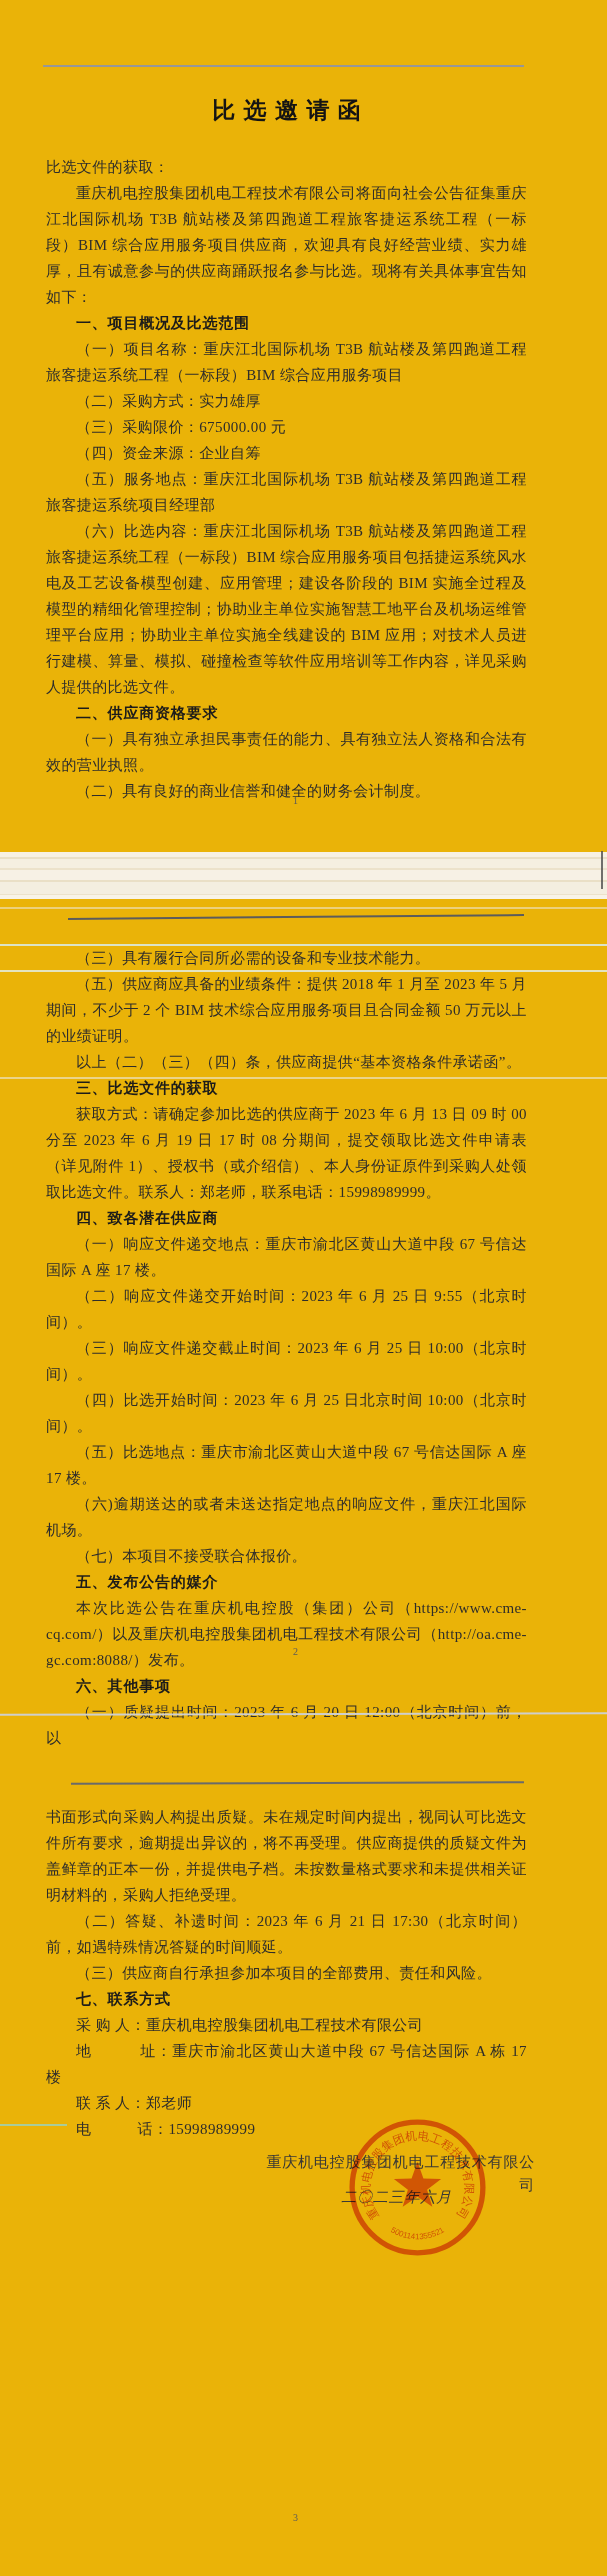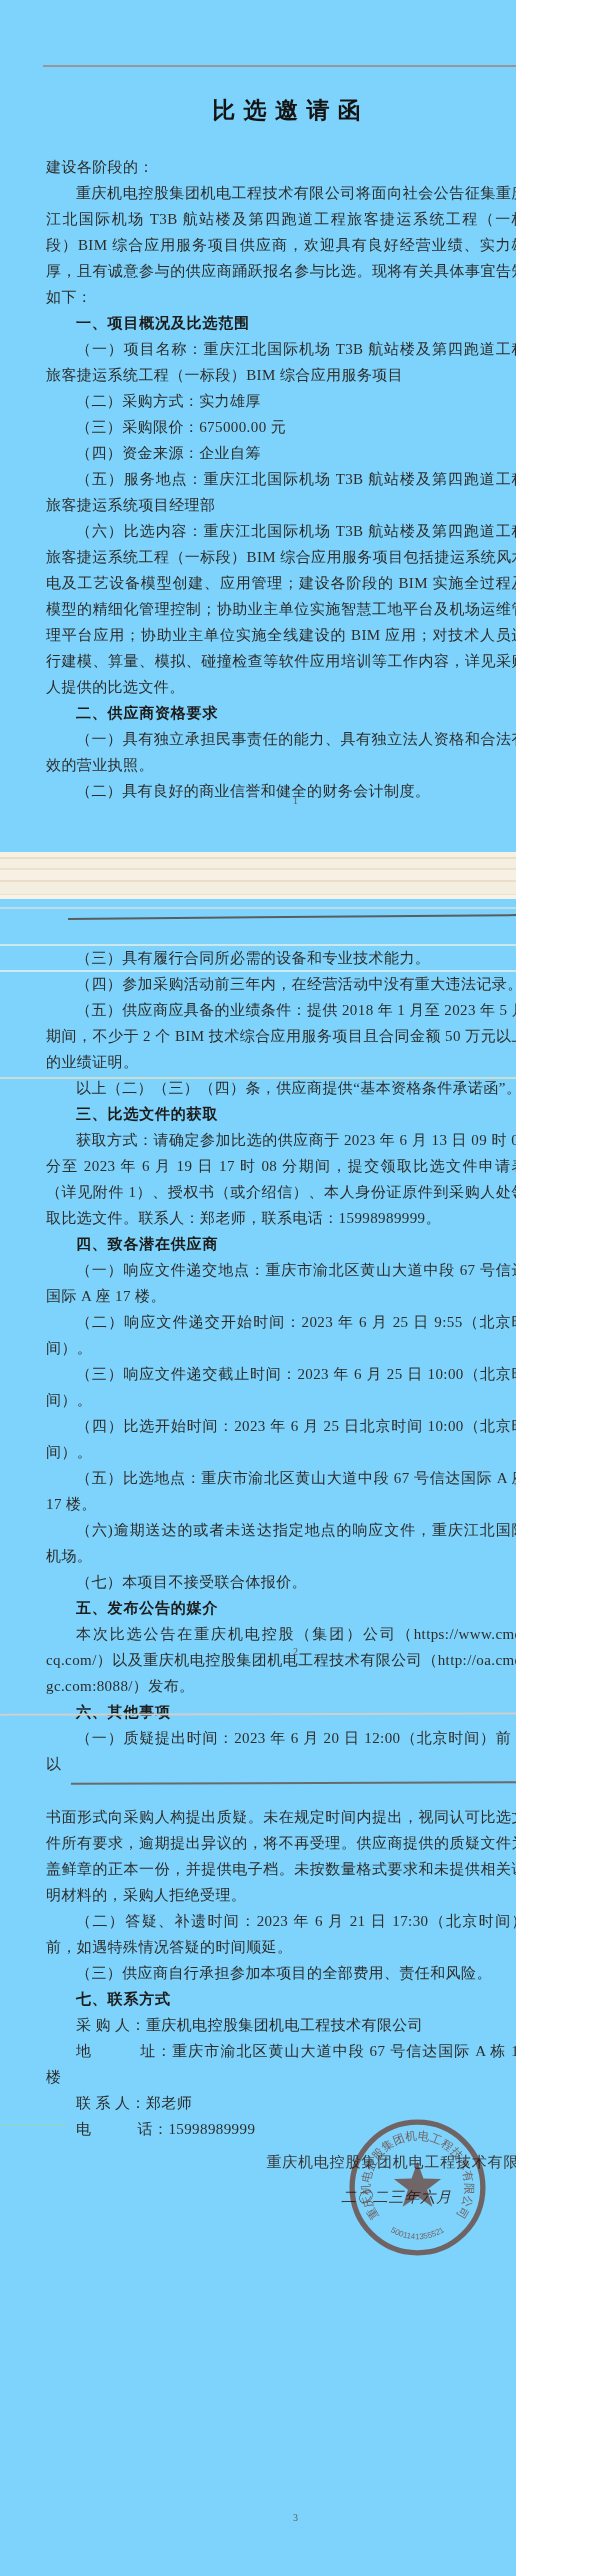--- a/index.html
+++ b/index.html
@@ -1,16 +1,16 @@
 <!DOCTYPE html>
 <html style="font-size:12px"><head>
 <meta charset="utf-8">
 <style>
   html,body{margin:0;padding:0;background:#ffffff;}
-  .doc{position:relative;width:516px;height:2576px;background:#7dd3fc;overflow:hidden;
+  .doc{position:relative;width:607px;height:2576px;background:#eab308;overflow:hidden;
        font-family:"Liberation Serif","DejaVu Serif",serif;}
   .rule{position:absolute;height:1.5px;background:#8c8c8c;}
   .flow{position:absolute;left:46px;width:481px;font:15px/26px "Liberation Serif","DejaVu Serif",serif;
         color:#2e2d2b;letter-spacing:0.4px;text-align:justify;}
   .flow p{margin:0;text-indent:2em;overflow-wrap:anywhere;}
   .flow p.noindent{text-indent:0;}
   .flow h2{margin:0;font:bold 15px/26px "Liberation Sans","DejaVu Sans",sans-serif;
            text-indent:2em;color:#1d1c1a;letter-spacing:0.8px;text-align:left;}
   .title{font:bold 23px/36px "Liberation Serif","DejaVu Serif",serif;text-align:center;
          letter-spacing:8.4px;text-indent:8.4px;margin-bottom:25px;color:#151413;}
@@ -23,21 +23,21 @@
 </style>
 </head>
 <body>
 
 <div class="doc">
 
   <div class="rule" style="top:65px;left:43px;width:481px;background:#979797;"></div>
 
   <div class="flow" style="top:93px;">
     <div class="title">比选邀请函</div>
-    <p class="noindent">建设各阶段的：</p>
+    <p class="noindent">比选文件的获取：</p>
     <p>重庆机电控股集团机电工程技术有限公司将面向社会公告征集重庆江北国际机场 T3B 航站楼及第四跑道工程旅客捷运系统工程（一标段）BIM 综合应用服务项目供应商，欢迎具有良好经营业绩、实力雄厚，且有诚意参与的供应商踊跃报名参与比选。现将有关具体事宜告知如下：</p>
     <h2>一、项目概况及比选范围</h2>
     <p>（一）项目名称：重庆江北国际机场 T3B 航站楼及第四跑道工程旅客捷运系统工程（一标段）BIM 综合应用服务项目</p>
     <p>（二）采购方式：实力雄厚</p>
     <p>（三）采购限价：675000.00 元</p>
     <p>（四）资金来源：企业自筹</p>
     <p>（五）服务地点：重庆江北国际机场 T3B 航站楼及第四跑道工程旅客捷运系统项目经理部</p>
     <p>（六）比选内容：重庆江北国际机场 T3B 航站楼及第四跑道工程旅客捷运系统工程（一标段）BIM 综合应用服务项目包括捷运系统风水电及工艺设备模型创建、应用管理；建设各阶段的 BIM 实施全过程及模型的精细化管理控制；协助业主单位实施智慧工地平台及机场运维管理平台应用；协助业主单位实施全线建设的 BIM 应用；对技术人员进行建模、算量、模拟、碰撞检查等软件应用培训等工作内容，详见采购人提供的比选文件。</p>
     <h2>二、供应商资格要求</h2>
     <p>（一）具有独立承担民事责任的能力、具有独立法人资格和合法有效的营业执照。</p>
@@ -51,21 +51,20 @@
   <div class="artifact" style="top:851px;left:601px;width:2.3px;height:38px;background:#4e4e4e;opacity:.8;"></div>
   <div class="artifact" style="top:907px;left:0;width:608px;height:1.5px;background:#ece2ca;opacity:.6;"></div>
 
   <div class="rule" style="top:916px;left:68px;width:456px;background:#5c5c5c;transform:rotate(-.5deg);"></div>
   <div class="artifact" style="top:944px;left:0;width:608px;height:1.5px;background:#d9ebe8;opacity:.85;"></div>
   <div class="artifact" style="top:970px;left:0;width:608px;height:1.5px;background:#e2f0ee;opacity:.8;"></div>
   <div class="artifact" style="top:1077px;left:0;width:608px;height:1.5px;background:#ebe3c2;opacity:.7;"></div>
 
   <div class="flow" style="top:945px;">
     <p>（三）具有履行合同所必需的设备和专业技术能力。</p>
-    <p>（四）参加采购活动前三年内，在经营活动中没有重大违法记录。</p>
     <p>（五）供应商应具备的业绩条件：提供 2018 年 1 月至 2023 年 5 月期间，不少于 2 个 BIM 技术综合应用服务项目且合同金额 50 万元以上的业绩证明。</p>
     <p>以上（二）（三）（四）条，供应商提供“基本资格条件承诺函”。</p>
     <h2>三、比选文件的获取</h2>
     <p>获取方式：请确定参加比选的供应商于 2023 年 6 月 13 日 09 时 00 分至 2023 年 6 月 19 日 17 时 08 分期间，提交领取比选文件申请表（详见附件 1）、授权书（或介绍信）、本人身份证原件到采购人处领取比选文件。联系人：郑老师，联系电话：15998989999。</p>
     <h2>四、致各潜在供应商</h2>
     <p>（一）响应文件递交地点：重庆市渝北区黄山大道中段 67 号信达国际 A 座 17 楼。</p>
     <p>（二）响应文件递交开始时间：2023 年 6 月 25 日 9:55（北京时间）。</p>
     <p>（三）响应文件递交截止时间：2023 年 6 月 25 日 10:00（北京时间）。</p>
     <p>（四）比选开始时间：2023 年 6 月 25 日北京时间 10:00（北京时间）。</p>
     <p>（五）比选地点：重庆市渝北区黄山大道中段 67 号信达国际 A 座 17 楼。</p>

